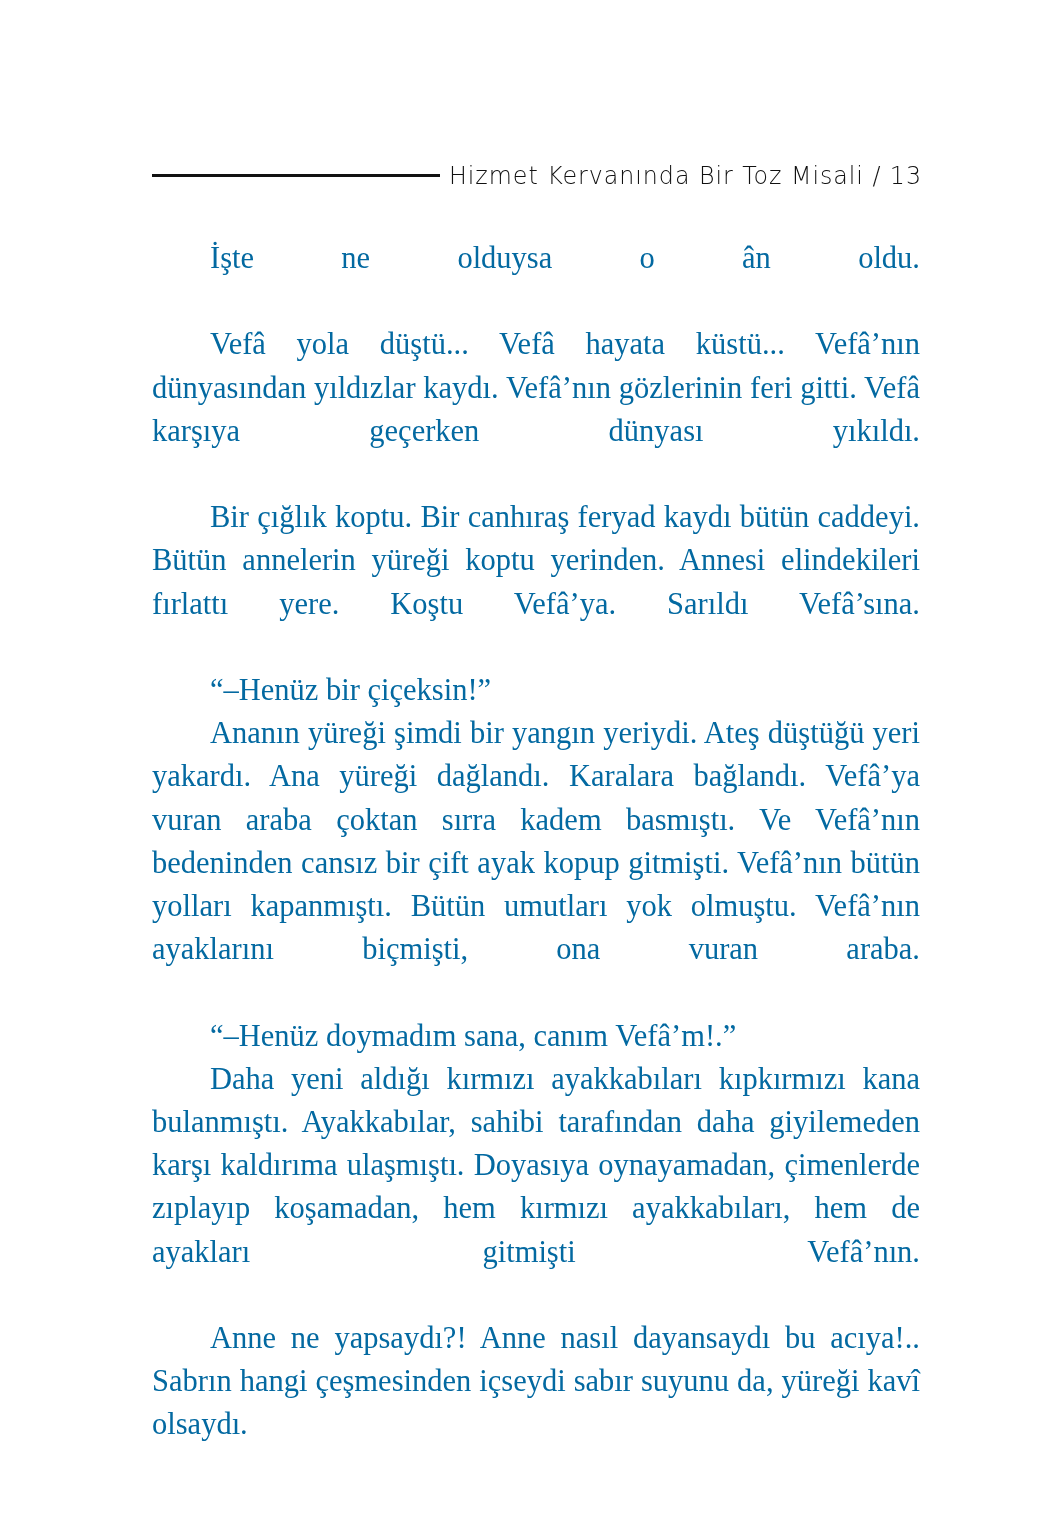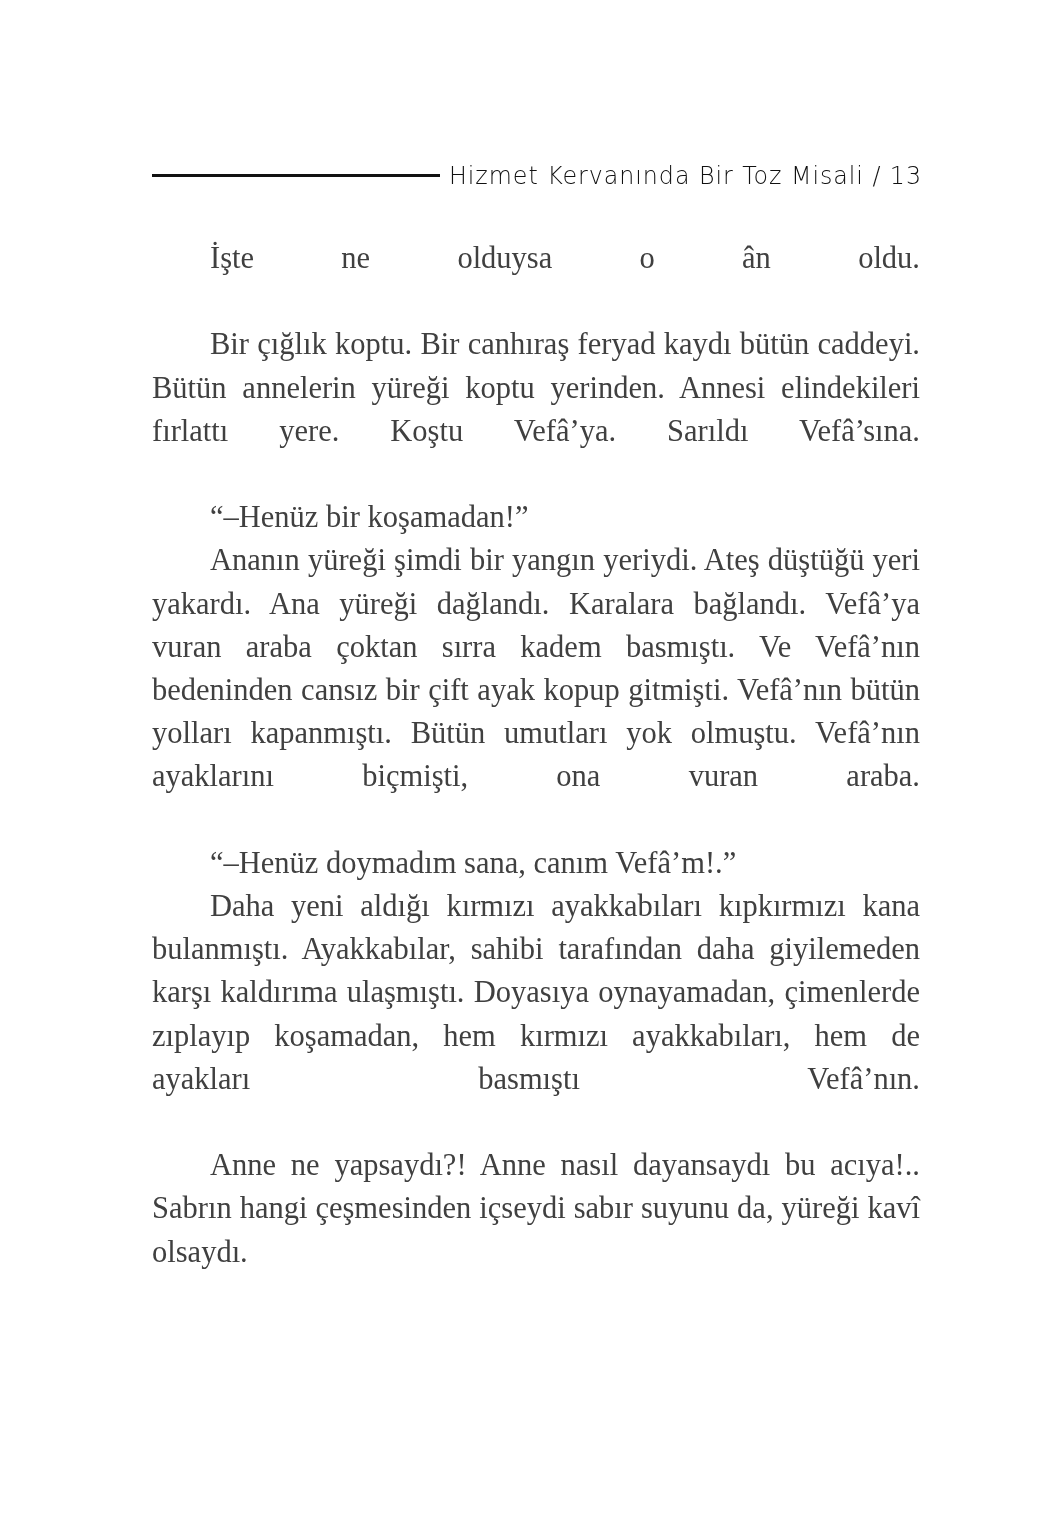--- a/index.html
+++ b/index.html
@@ -65,21 +65,21 @@
 
   .para {
     margin: 0;
     font-size: 30.5px;
     line-height: 43.2px;
     text-align: justify;
     text-justify: inter-word;
     text-indent: 58px;
     hyphens: manual;
     word-spacing: 0px;
-    color: #404040;
+    color: #0369a1;
     font-family: "Liberation Serif", "DejaVu Serif", serif;
   }
 
   
   .para::after {
     content: "";
     display: inline-block;
     width: 100%;
   }
 
@@ -95,21 +95,22 @@
 
 <div class="page">
 
   <div class="running-header">
     <div class="header-rule"></div>
     <div class="header-title">Hizmet Kervanında Bir Toz Misali / 13</div>
   </div>
 
   <div class="text-block">
     <p class="para">İşte ne olduysa o ân oldu.</p>
+    <p class="para">Vefâ yola düştü... Vefâ hayata küstü... Vefâ’nın dünyasından yıldızlar kaydı. Vefâ’nın gözlerinin feri gitti. Vefâ karşıya geçerken dünyası yıkıldı.</p>
     <p class="para">Bir çığlık koptu. Bir canhıraş feryad kaydı bütün caddeyi. Bütün annelerin yüreği koptu yerinden. Annesi elindekileri fırlattı yere. Koştu Vefâ’ya. Sarıldı Vefâ’sına.</p>
-    <p class="para dialogue">“–Henüz bir koşamadan!”</p>
+    <p class="para dialogue">“–Henüz bir çiçeksin!”</p>
     <p class="para">Ananın yüreği şimdi bir yangın yeriydi. Ateş düştüğü yeri yakardı. Ana yüreği dağlandı. Karalara bağlandı. Vefâ’ya vuran araba çoktan sırra kadem basmıştı. Ve Vefâ’nın bedeninden cansız bir çift ayak kopup gitmişti. Vefâ’nın bütün yolları kapanmıştı. Bütün umutları yok olmuştu. Vefâ’nın ayaklarını biçmişti, ona vuran araba.</p>
     <p class="para dialogue">“–Henüz doymadım sana, canım Vefâ’m!.”</p>
-    <p class="para">Daha yeni aldığı kırmızı ayakkabıları kıpkırmızı kana bulanmıştı. Ayakkabılar, sahibi tarafından daha giyilemeden karşı kaldırıma ulaşmıştı. Doyasıya oynayamadan, çimenlerde zıplayıp koşamadan, hem kırmızı ayakkabıları, hem de ayakları basmıştı Vefâ’nın.</p>
+    <p class="para">Daha yeni aldığı kırmızı ayakkabıları kıpkırmızı kana bulanmıştı. Ayakkabılar, sahibi tarafından daha giyilemeden karşı kaldırıma ulaşmıştı. Doyasıya oynayamadan, çimenlerde zıplayıp koşamadan, hem kırmızı ayakkabıları, hem de ayakları gitmişti Vefâ’nın.</p>
     <p class="para">Anne ne yapsaydı?! Anne nasıl dayansaydı bu acıya!.. Sabrın hangi çeşmesinden içseydi sabır suyunu da, yüreği kavî olsaydı.</p>
   </div>
 
 </div>
 
 </body></html>

